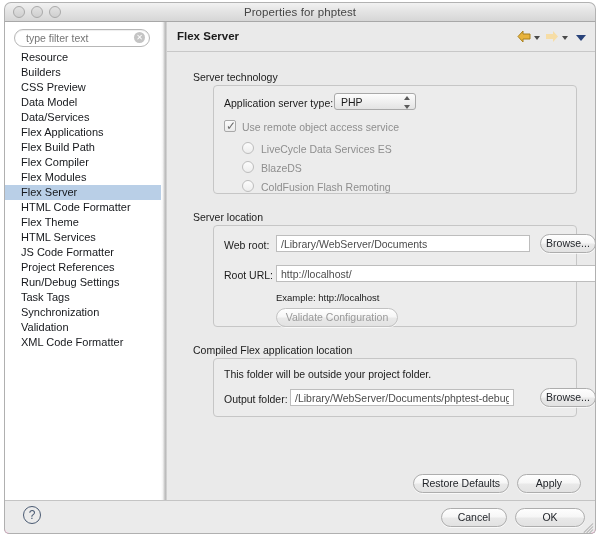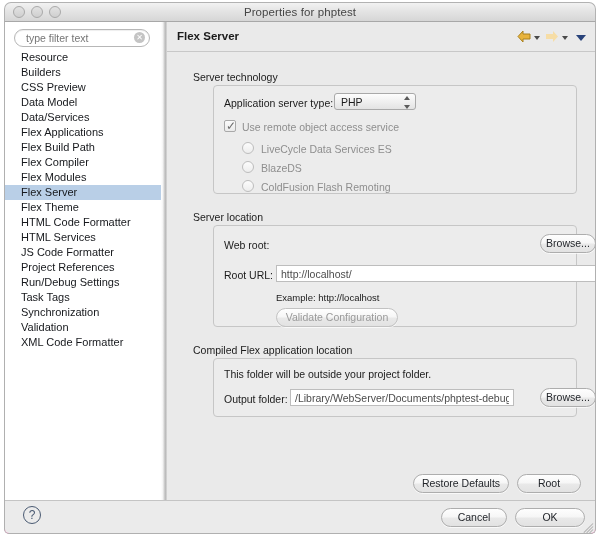--- a/index.html
+++ b/index.html
@@ -415,22 +415,22 @@
           <div class="tree-item">Resource</div>
           <div class="tree-item">Builders</div>
           <div class="tree-item">CSS Preview</div>
           <div class="tree-item">Data Model</div>
           <div class="tree-item">Data/Services</div>
           <div class="tree-item">Flex Applications</div>
           <div class="tree-item">Flex Build Path</div>
           <div class="tree-item">Flex Compiler</div>
           <div class="tree-item">Flex Modules</div>
           <div class="tree-item selected">Flex Server</div>
+          <div class="tree-item">HTML Code Formatter</div>
           <div class="tree-item">Flex Theme</div>
-          <div class="tree-item">HTML Code Formatter</div>
           <div class="tree-item">HTML Services</div>
           <div class="tree-item">JS Code Formatter</div>
           <div class="tree-item">Project References</div>
           <div class="tree-item">Run/Debug Settings</div>
           <div class="tree-item">Task Tags</div>
           <div class="tree-item">Synchronization</div>
           <div class="tree-item">Validation</div>
           <div class="tree-item">XML Code Formatter</div>
         </div>
     </div>
@@ -488,20 +488,21 @@
             <div class="radio" style="left:28px; top:94px;"></div>
             <div class="lbl dim" style="left:47px; top:95px;">ColdFusion Flash Remoting</div>
           </div>
         </div>
 
         <div class="group" style="left:18px; top:160px; width:392px; height:115px;">
           <div class="group-label">Server location</div>
           <div class="group-frame">
 
             <div class="lbl" style="left:10px; top:13px;">Web root:</div>
+            <input class="field" style="left: 62px; top: 9px; width: 254px;" type="text" value="/Library/WebServer/Documents">
             <div class="btn" style="left:326px; top:8px; width:56px;">Browse...</div>
 
             <div class="lbl" style="left:10px; top:43px;">Root URL:</div>
             <input class="field" style="left: 62px; top: 39px; width: 320px;" type="text" value="http://localhost/">
 
             <div class="lbl" style="left:62px; top:66px; font-size:9.5px;">Example: http://localhost</div>
 
             <div class="btn disabled" style="left:62px; top:82px; width:122px;">Validate Configuration</div>
           </div>
         </div>
@@ -512,21 +513,21 @@
 
             <div class="lbl" style="left:10px; top:9px;">This folder will be outside your project folder.</div>
 
             <div class="lbl" style="left:10px; top:34px;">Output folder:</div>
             <input class="field" style="left: 76px; top: 30px; width: 224px;" type="text" value="/Library/WebServer/Documents/phptest-debug">
             <div class="btn" style="left:326px; top:29px; width:56px;">Browse...</div>
           </div>
         </div>
 
         <div class="btn" style="left:246px; top:422px; width:96px;">Restore Defaults</div>
-        <div class="btn" style="left:350px; top:422px; width:64px;">Root</div>
+        <div class="btn" style="left:350px; top:422px; width:64px;">Apply</div>
       </div>
     </div>
 
     <div class="bottom-sep"></div>
     <div class="bottom-bar">
       <div class="help-icon">?</div>
       <div class="btn" style="right:88px; top:7px; width:66px;">Cancel</div>
       <div class="btn" style="right:10px; top:7px; width:70px;">OK</div>
       <div class="grip">
         <i style="top:10px; width:5px;"></i>

